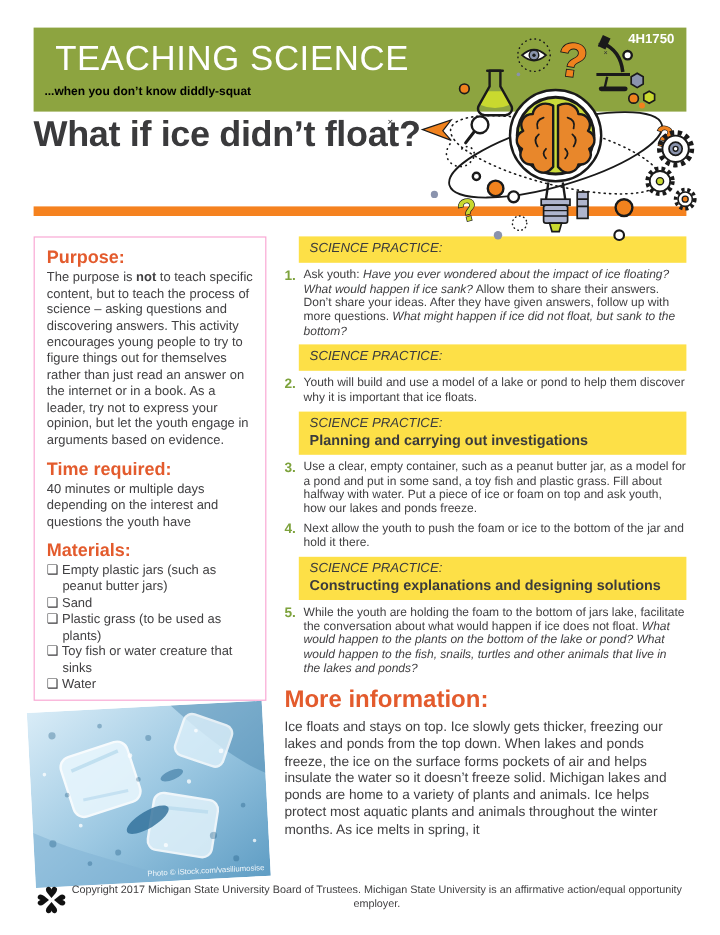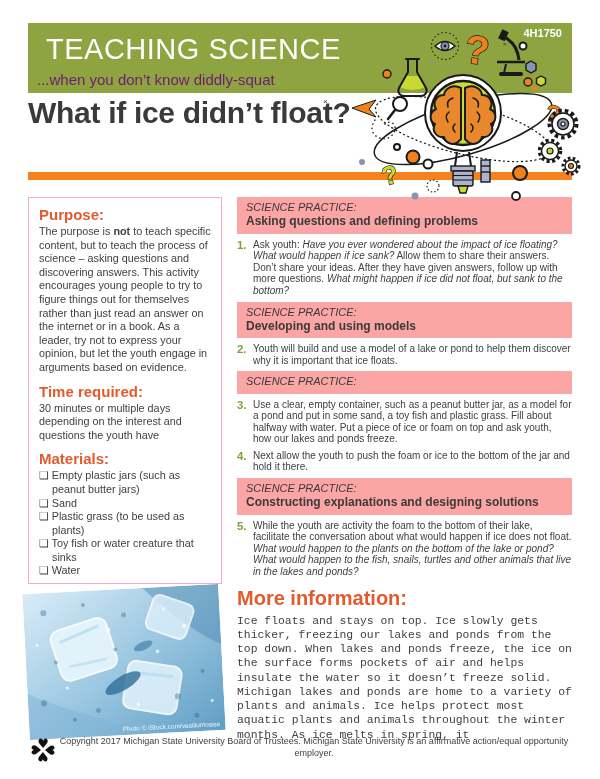--- a/index.html
+++ b/index.html
@@ -2,21 +2,21 @@
 <html><head>
 <meta charset="utf-8">
 <style>
   html,body{margin:0;padding:0;background:#ffffff;}
   .page{position:relative;width:600px;height:779px;background:#fff;overflow:hidden;
         font-family:"Liberation Sans",sans-serif;color:#414042;}
 
   
   .band{position:absolute;left:28px;top:23px;width:544px;height:70px;background:#8DA440;z-index:1;}
   .band-title{position:absolute;left:18px;top:10px;font-size:29px;font-weight:400;color:#fff;letter-spacing:.5px;}
-  .band-sub{position:absolute;left:9px;top:48px;font-size:15px;font-weight:400;color:#701a75;}
+  .band-sub{position:absolute;left:9px;top:48px;font-size:10px;font-weight:700;color:#000000;}
   .band-code{position:absolute;right:10px;top:4px;font-size:11px;font-weight:700;color:#fff;}
 
   .page-title{position:absolute;left:28px;top:96px;width:330px;margin:0;
     font-size:30px;line-height:1.12;font-weight:800;color:#3a3a3c;letter-spacing:-.3px;z-index:2;}
   .orange-bar{position:absolute;left:28px;top:172px;width:544px;height:8px;background:#F5821F;z-index:1;}
 
   .illus{position:absolute;left:295px;top:24px;width:305px;height:182px;z-index:4;pointer-events:none;}
 
   
   .sidebar{position:absolute;left:28px;top:197px;width:194px;height:387px;box-sizing:border-box;
@@ -28,28 +28,28 @@
   .sb-list li{padding-left:13px;text-indent:-13px;margin:0;}
   .chk{display:inline;color:#414042;}
 
   
   .photo{position:absolute;left:26px;top:589px;width:196px;height:146px;transform:rotate(-3deg);z-index:1;}
   .photo svg{display:block;}
   .credit{position:absolute;right:5px;bottom:3px;font-size:6.5px;color:rgba(255,255,255,.9);}
 
   
   .main{position:absolute;left:237px;top:197px;width:335px;z-index:2;}
-  .practice{background:#fca5a5;padding:4px 9px 5px 9px;margin:0 0 5px 0;}
+  .practice{background:#fde047;padding:4px 9px 5px 9px;margin:0 0 5px 12px;}
   .practice .kicker{font-size:11px;font-style:italic;line-height:1.2;color:#3a3a3c;}
   .practice .ptitle{font-size:12px;font-weight:800;line-height:1.2;color:#3a3a3c;}
   .step{display:flex;margin:2px 0 5px 0;}
   .step .num{flex:0 0 16px;font-size:11.4px;font-weight:800;color:#7DA23C;line-height:1.16;}
   .step .stext{flex:1;font-size:10px;line-height:1.16;color:#414042;}
   .more-h{margin:9px 0 4px 0;font-size:20px;font-weight:800;color:#E35B2D;}
-  .more-p{margin:0;font-size:11.4px;line-height:1.25;color:#414042;font-family:Liberation Mono, monospace;}
+  .more-p{margin:0;font-size:11.4px;line-height:1.25;color:#414042;}
   .b{font-weight:800;margin-top:44px;} .i{font-style:italic;}
 
   
   .footer{position:absolute;left:30px;top:736px;width:542px;display:flex;align-items:flex-start;z-index:2;}
   .clover{flex:0 0 26px;margin-top:2px;}
   .f-lines{flex:1;text-align:center;}
   .f1{font-size:9px;font-weight:700;color:#414042;line-height:1.3;}
   .f2{font-size:9px;font-weight:400;color:#414042;line-height:1.3;}
 </style>
 </head>
@@ -145,21 +145,21 @@
     <circle cx="67" cy="138" r="3" fill="#8A93AD"></circle>
     <rect x="186" y="136" width="9" height="22" fill="#AEB4CD" stroke="#1a1a1a" stroke-width="1.4"></rect>
     <line x1="186" y1="142" x2="195" y2="142" stroke="#1a1a1a" stroke-width="1.4"></line>
     <line x1="186" y1="148" x2="195" y2="148" stroke="#1a1a1a" stroke-width="1.4"></line>
   </svg>
 
   <aside class="sidebar">
     <h2 class="sb-h">Purpose:</h2>
     <p class="sb-p"><span>The purpose is </span><span class="b">not</span><span> to teach specific content, but to teach the process of science – asking questions and discovering answers. This activity encourages young people to try to figure things out for themselves rather than just read an answer on the internet or in a book. As a leader, try not to express your opinion, but let the youth engage in arguments based on evidence.</span></p>
     <h2 class="sb-h mt">Time required:</h2>
-    <p class="sb-p">30 minutes or multiple days depending on the interest and questions the youth have</p>
+    <p class="sb-p">40 minutes or multiple days depending on the interest and questions the youth have</p>
     <h2 class="sb-h mt">Materials:</h2>
     <ul class="sb-list">
       <li><span class="chk">❑</span> <span>Empty plastic jars (such as peanut butter jars)</span></li>
       <li><span class="chk">❑</span> <span>Sand</span></li>
       <li><span class="chk">❑</span> <span>Plastic grass (to be used as plants)</span></li>
       <li><span class="chk">❑</span> <span>Toy fish or water creature that sinks</span></li>
       <li><span class="chk">❑</span> <span>Water</span></li>
 
     </ul>
   </aside>
@@ -214,55 +214,54 @@
           <circle cx="140" cy="22" r="1.6"></circle>
       </g>
     </svg>
     <span class="credit">Photo © iStock.com/vasiliumosise</span>
   </div>
 
   <main class="main">
 
     <div class="practice">
       <div class="kicker">SCIENCE PRACTICE:</div>
-      <div class="ptitle">Asking questions and defining problems</div>
     </div>
     <div class="step">
       <div class="num">1.</div>
       <div class="stext"><span>Ask youth: </span><span class="i">Have you ever wondered about the impact of ice floating? What would happen if ice sank?</span><span> Allow them to share their answers. Don’t share your ideas. After they have given answers, follow up with more questions. </span><span class="i">What might happen if ice did not float, but sank to the bottom?</span></div>
     </div>
 
     <div class="practice">
       <div class="kicker">SCIENCE PRACTICE:</div>
-      <div class="ptitle">Developing and using models</div>
     </div>
     <div class="step">
       <div class="num">2.</div>
       <div class="stext"><span>Youth will build and use a model of a lake or pond to help them discover why it is important that ice floats.</span></div>
     </div>
 
     <div class="practice">
       <div class="kicker">SCIENCE PRACTICE:</div>
+      <div class="ptitle">Planning and carrying out investigations</div>
     </div>
     <div class="step">
       <div class="num">3.</div>
       <div class="stext"><span>Use a clear, empty container, such as a peanut butter jar, as a model for a pond and put in some sand, a toy fish and plastic grass. Fill about halfway with water. Put a piece of ice or foam on top and ask youth, how our lakes and ponds freeze.</span></div>
     </div>
     <div class="step">
       <div class="num">4.</div>
       <div class="stext"><span>Next allow the youth to push the foam or ice to the bottom of the jar and hold it there.</span></div>
     </div>
 
     <div class="practice">
       <div class="kicker">SCIENCE PRACTICE:</div>
       <div class="ptitle">Constructing explanations and designing solutions</div>
     </div>
     <div class="step">
       <div class="num">5.</div>
-      <div class="stext"><span>While the youth are activity the foam to the bottom of their lake, facilitate the conversation about what would happen if ice does not float. </span><span class="i">What would happen to the plants on the bottom of the lake or pond? What would happen to the fish, snails, turtles and other animals that live in the lakes and ponds?</span></div>
+      <div class="stext"><span>While the youth are holding the foam to the bottom of jars lake, facilitate the conversation about what would happen if ice does not float. </span><span class="i">What would happen to the plants on the bottom of the lake or pond? What would happen to the fish, snails, turtles and other animals that live in the lakes and ponds?</span></div>
     </div>
 
     <h2 class="more-h">More information:</h2>
     <p class="more-p">Ice floats and stays on top. Ice slowly gets thicker, freezing our lakes and ponds from the top down. When lakes and ponds freeze, the ice on the surface forms pockets of air and helps insulate the water so it doesn’t freeze solid. Michigan lakes and ponds are home to a variety of plants and animals. Ice helps protect most aquatic plants and animals throughout the winter months. As ice melts in spring, it</p>
   </main>
 
   <footer class="footer">
     <svg class="clover" width="24" height="24" viewBox="0 0 24 24" xmlns="http://www.w3.org/2000/svg">
       <g font-size="13" font-family="DejaVu Sans" text-anchor="middle" fill="#111111">
         <text x="12" y="10">♥</text>

